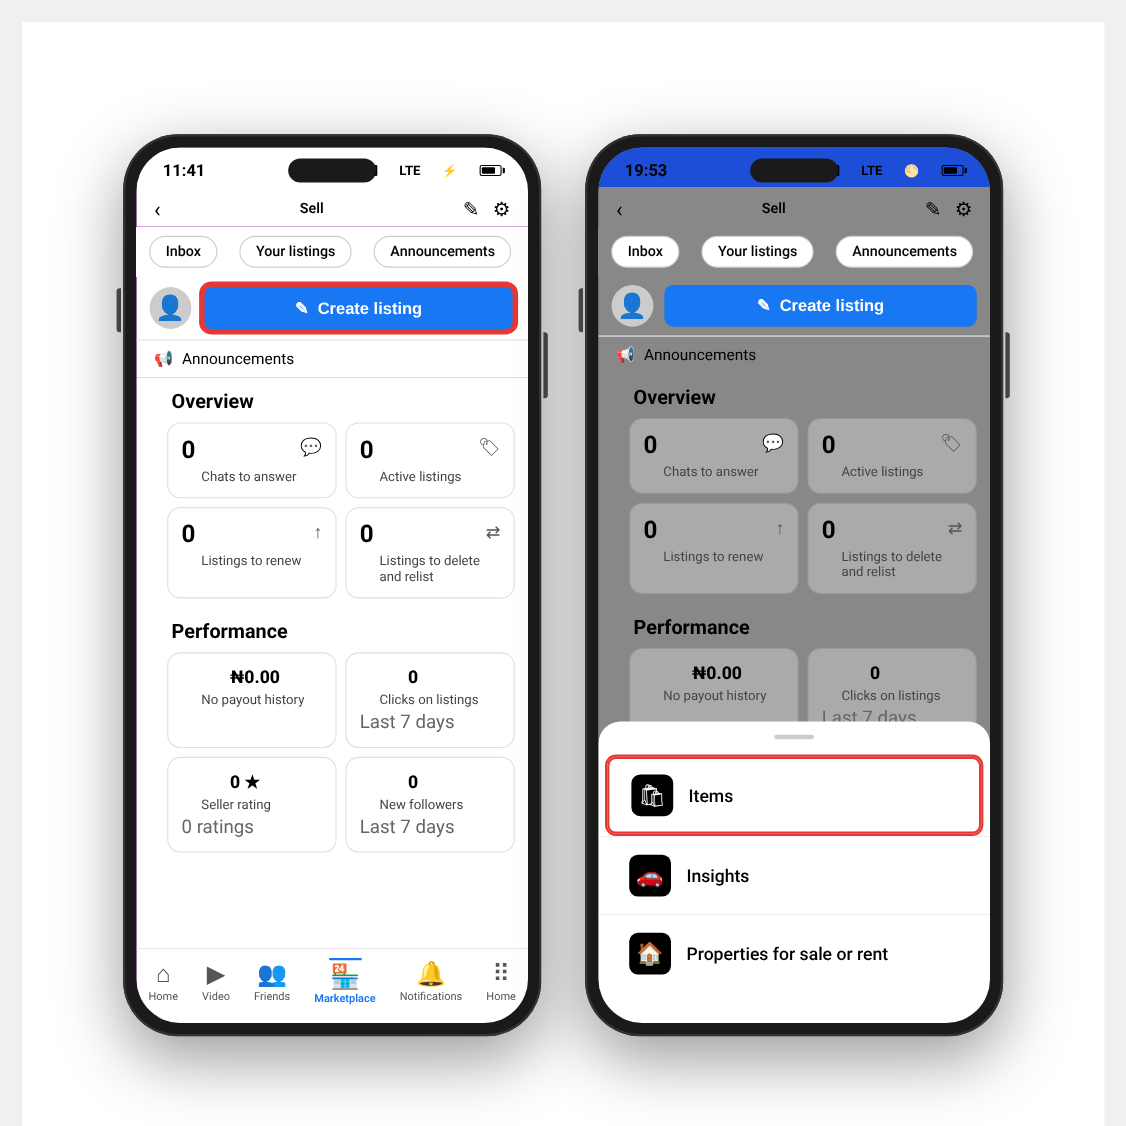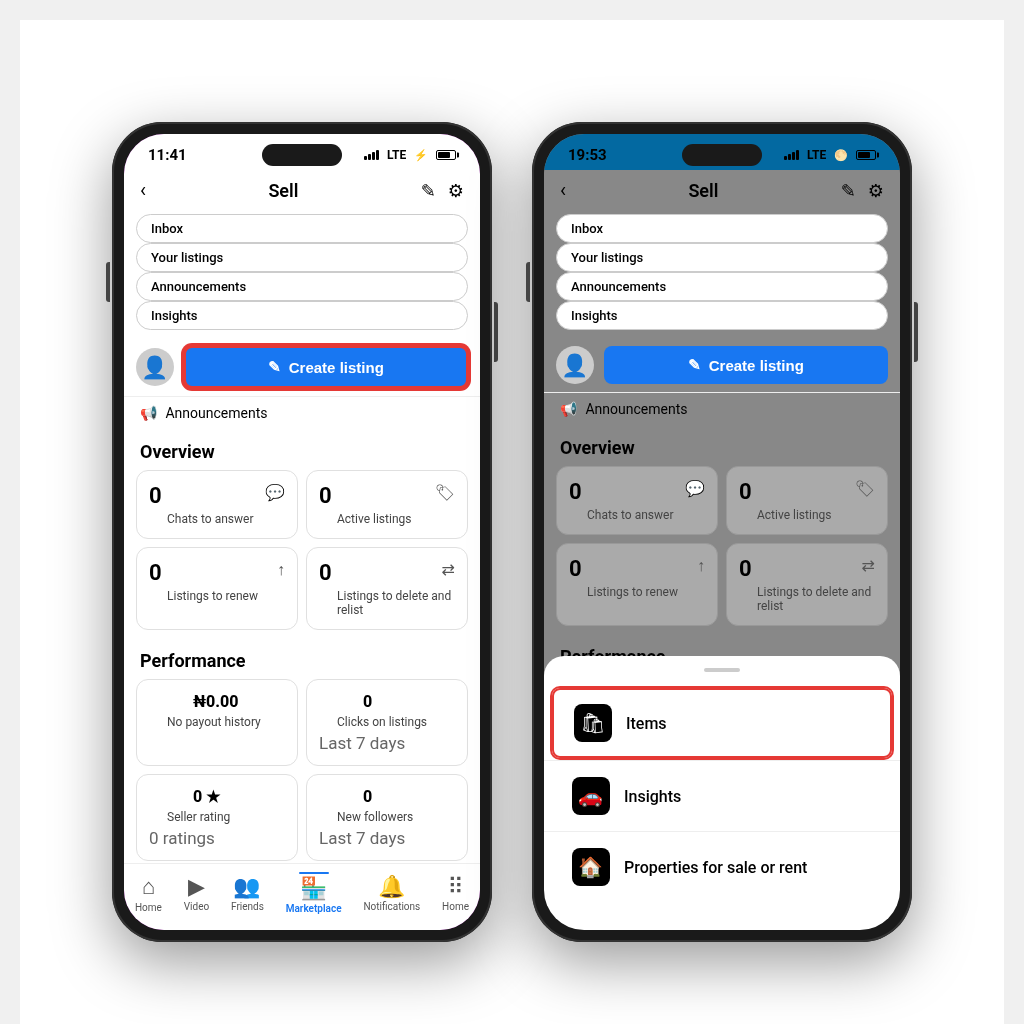--- a/index.html
+++ b/index.html
@@ -67,30 +67,30 @@
     }
 
     
     .status-bar {
       display: flex;
       justify-content: space-between;
       align-items: center;
       padding: 12px 24px 6px;
       background: #fff;
     }
-    .status-bar.dark { background: #0369a1; }
+    .status-bar.dark { background: #1d4ed8; }
     .status-time {
       font-size: 15px;
       font-weight: 700;
       color: #000;
     }
     .status-icons {
       display: flex;
       align-items: center;
-      gap: 8px;
+      gap: 20px;
       font-size: 11px;
       color: #000;
     }
     .signal-bars {
       display: flex;
       align-items: flex-end;
       gap: 1px;
     }
     .signal-bars span {
       background: #000;
@@ -149,40 +149,39 @@
       padding: 8px 16px 4px;
       background: #fff;
     }
     .nav-header.dark { background: #888; }
     .nav-back {
       font-size: 20px;
       color: #000;
       cursor: pointer;
     }
     .nav-title {
-      font-size: 18px;
+      font-size: 13px;
       font-weight: 600;
       color: #000;
     }
     .nav-icons {
       display: flex;
       gap: 12px;
       font-size: 18px;
       color: #000;
     }
 
     
     .tabs-row {
       display: flex;
-      gap: 0;
+      gap: 20px;
       padding: 8px 12px;
       background: #fff;
       overflow-x: auto;
       scrollbar-width: none;
-      flex-direction: column;
     }
     .tabs-row.dark { background: #888; }
     .tab-pill {
       padding: 6px 14px;
       border-radius: 20px;
       border: 1px solid #ccc;
       font-size: 13px;
       font-weight: 500;
       white-space: nowrap;
       cursor: pointer;
@@ -242,20 +241,21 @@
       border-top: 1px solid #eee;
     }
     .announcements-row.dark { background: #888; }
 
     
     .section {
       background: #fff;
       flex: 1;
       overflow-y: auto;
       scrollbar-width: none;
+      padding-left: 16px;
     }
     .section.dark { background: #888; }
     .section-title {
       font-size: 18px;
       font-weight: 700;
       color: #000;
       padding: 12px 16px 8px;
     }
     .cards-grid {
       display: grid;

